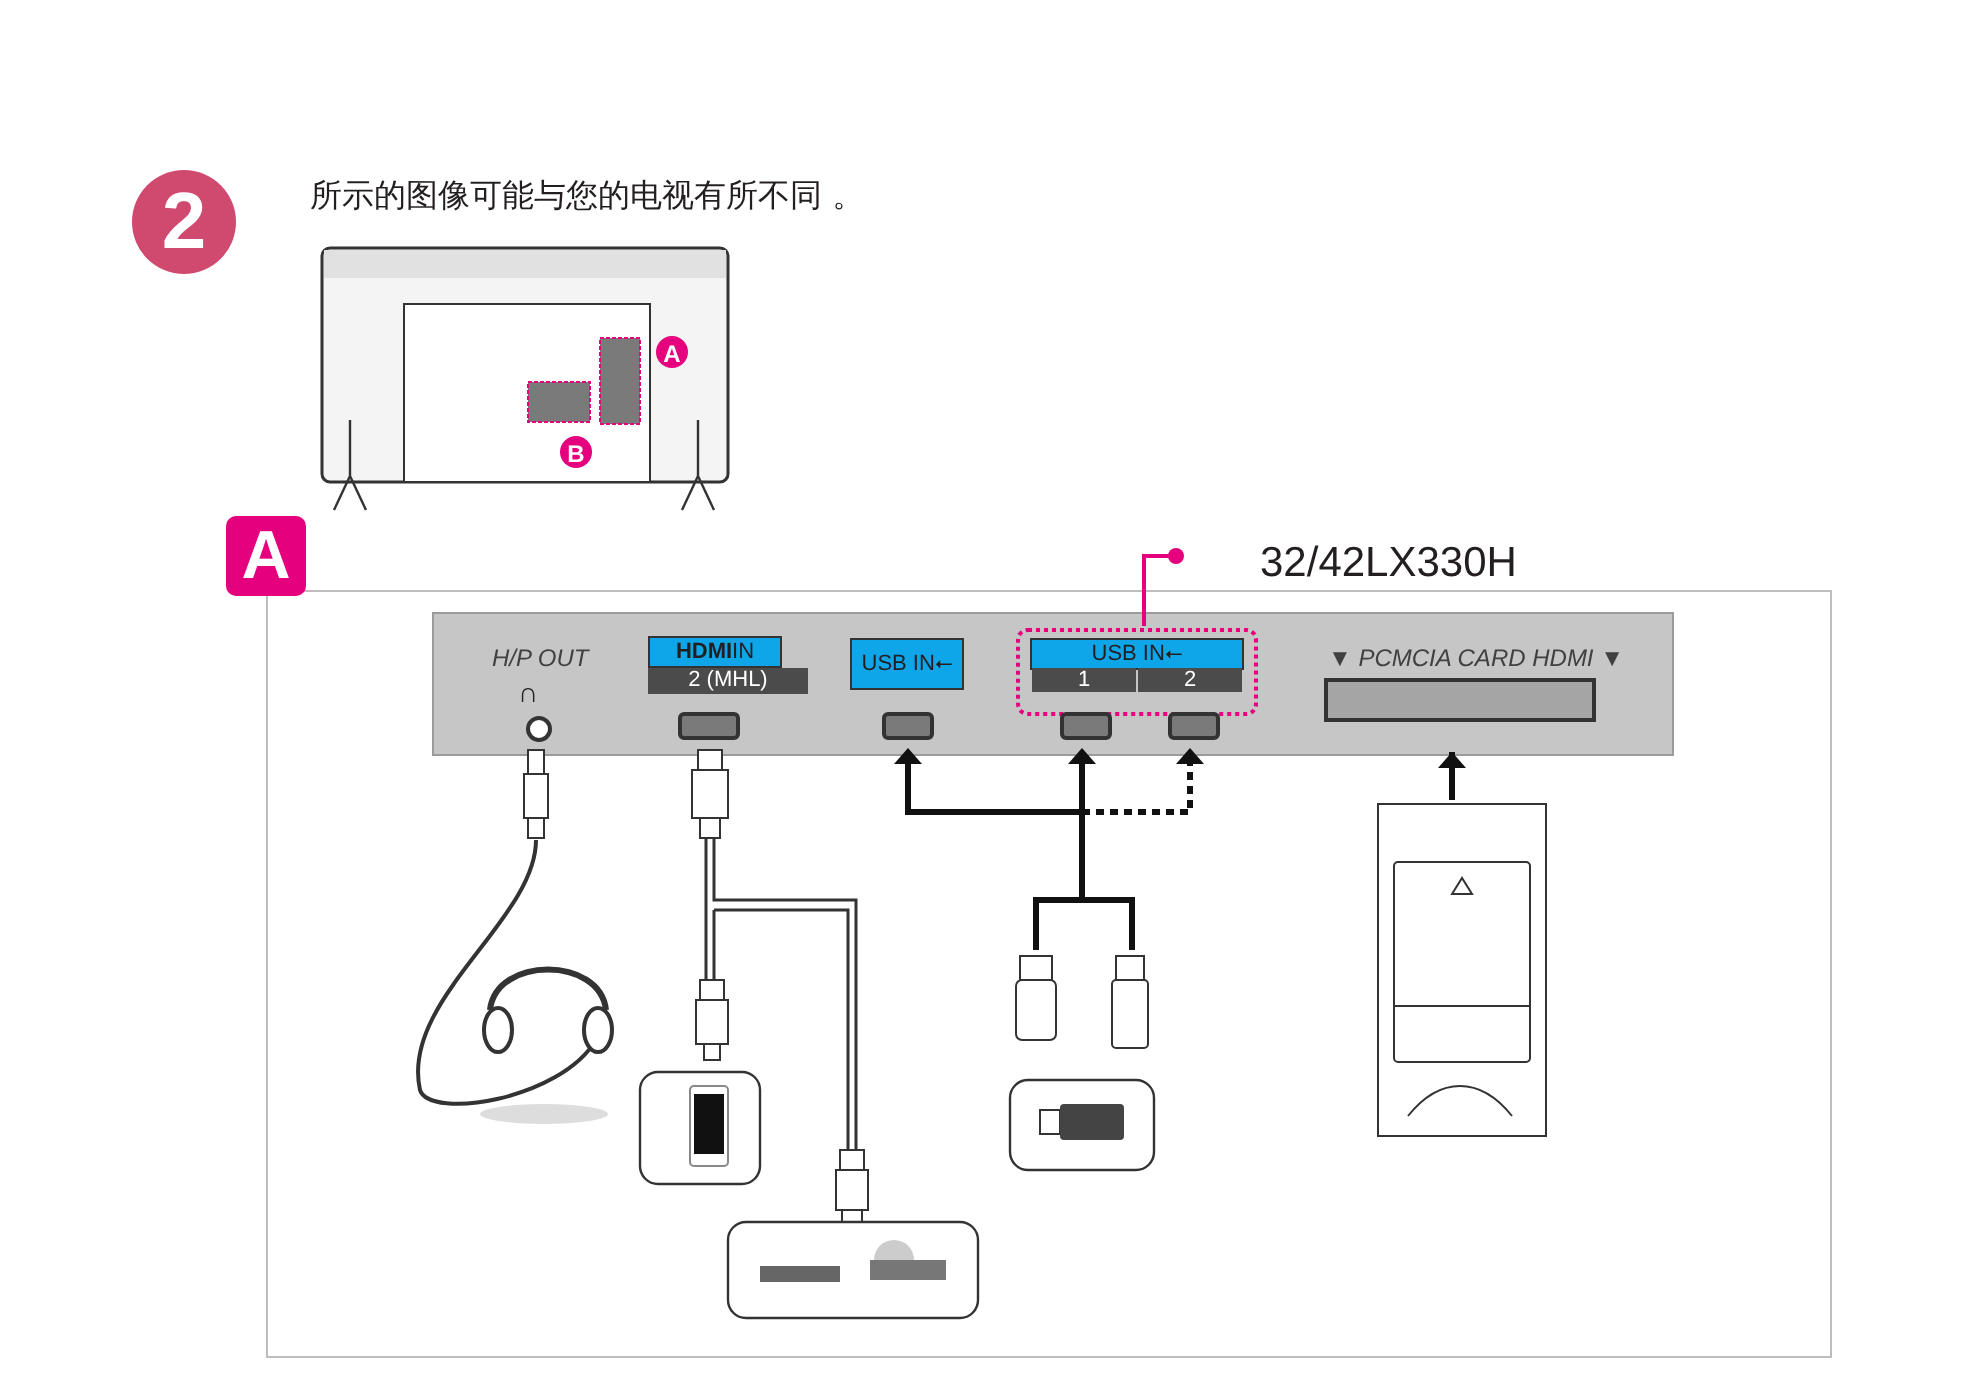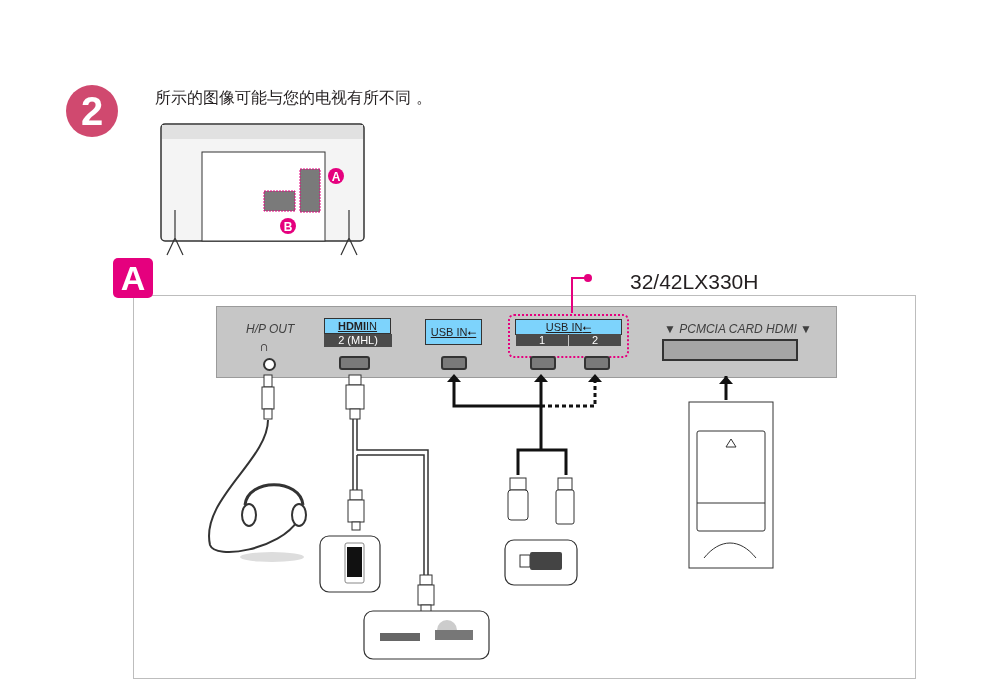--- a/index.html
+++ b/index.html
@@ -5,21 +5,21 @@
   html,body{margin:0;padding:0;background:#fff;}
   body{width:993px;height:700px;position:relative;overflow:hidden;font-family:"Liberation Sans","DejaVu Sans",sans-serif;color:#231f20;}
   .abs{position:absolute;}
   #step-badge{left:66px;top:85px;width:52px;height:52px;border-radius:50%;background:#d0496f;color:#fff;font-weight:bold;font-size:40px;line-height:52px;text-align:center;}
   #caption{left:135px;top:88px;font-size:16px;font-family:"DejaVu Sans",sans-serif;margin-left:20px;}
   #a-badge{left:113px;top:258px;width:40px;height:40px;border-radius:5px;background:#e5007e;color:#fff;font-weight:bold;font-size:34px;line-height:40px;text-align:center;}
   #model-label{left:597px;top:270px;font-size:21px;margin-left:33px;}
   #frame{left:133px;top:295px;width:781px;height:382px;border:1px solid #bdbdbd;border-top:1px solid #bdbdbd;}
   #panel{left:216px;top:306px;width:619px;height:70px;background:#c6c6c6;border:1px solid #9b9b9b;}
   .lbl{font-size:12px;color:#404040;white-space:nowrap;font-style:italic;}
-  .whitebox{background:#7dd3fc;border:1.5px solid #333;text-decoration:underline;}
+  .whitebox{background:#0ea5e9;border:1.5px solid #333;}
   .darkbar{background:#4b4b4b;color:#fff;}
   .port{background:#7a7a7a;border:2px solid #333;border-radius:3px;}
   svg{position:absolute;left:0;top:0;}
 </style>
 </head>
 <body>
 
 <div id="step-badge" class="abs">2</div>
 <div id="caption" class="abs">所示的图像可能与您的电视有所不同 。</div>
 
@@ -45,21 +45,21 @@
 
 <div id="panel" class="abs"></div>
 
 <div class="abs lbl" style="left:246px;top:322px;">H/P OUT</div>
 <div class="abs" style="left:259px;top:338px;font-size:14px;font-weight:bold;">∩</div>
 <div class="abs" style="left:263px;top:358px;width:9px;height:9px;border-radius:50%;border:2px solid #333;background:#fff;"></div>
 
 <div class="abs whitebox" style="left:324px;top:318px;width:65px;height:14px;font-size:11px;line-height:14px;text-align:center;">
   <b>HDMI</b><span>IN</span>
 </div>
-<div class="abs darkbar" style="left:324px;top:334px;width:68px;height:13px;font-size:11px;line-height:13px;text-align:center;">2 (MHL)</div>
+<div class="abs darkbar" style="left:324px;top:334px;width:80px;height:13px;font-size:11px;line-height:13px;text-align:center;">2 (MHL)</div>
 <div class="abs port" style="left:339px;top:356px;width:27px;height:10px;"></div>
 
 <div class="abs whitebox" style="left:425px;top:319px;width:55px;height:24px;font-size:11px;line-height:24px;text-align:center;"><span>USB IN</span><span>⭠</span></div>
 <div class="abs port" style="left:441px;top:356px;width:22px;height:10px;"></div>
 
 <div class="abs" style="left:508px;top:314px;width:117px;height:40px;border:2px dotted #e5007e;border-radius:6px;"></div>
 <div class="abs whitebox" style="left:515px;top:319px;width:105px;height:14px;font-size:11px;line-height:14px;text-align:center;"><span>USB IN</span><span>⭠</span></div>
 <div class="abs darkbar" style="left:516px;top:334px;width:52px;height:12px;font-size:11px;line-height:12px;text-align:center;">1</div>
 <div class="abs darkbar" style="left:569px;top:334px;width:52px;height:12px;font-size:11px;line-height:12px;text-align:center;">2</div>
 <div class="abs port" style="left:530px;top:356px;width:22px;height:10px;"></div>

